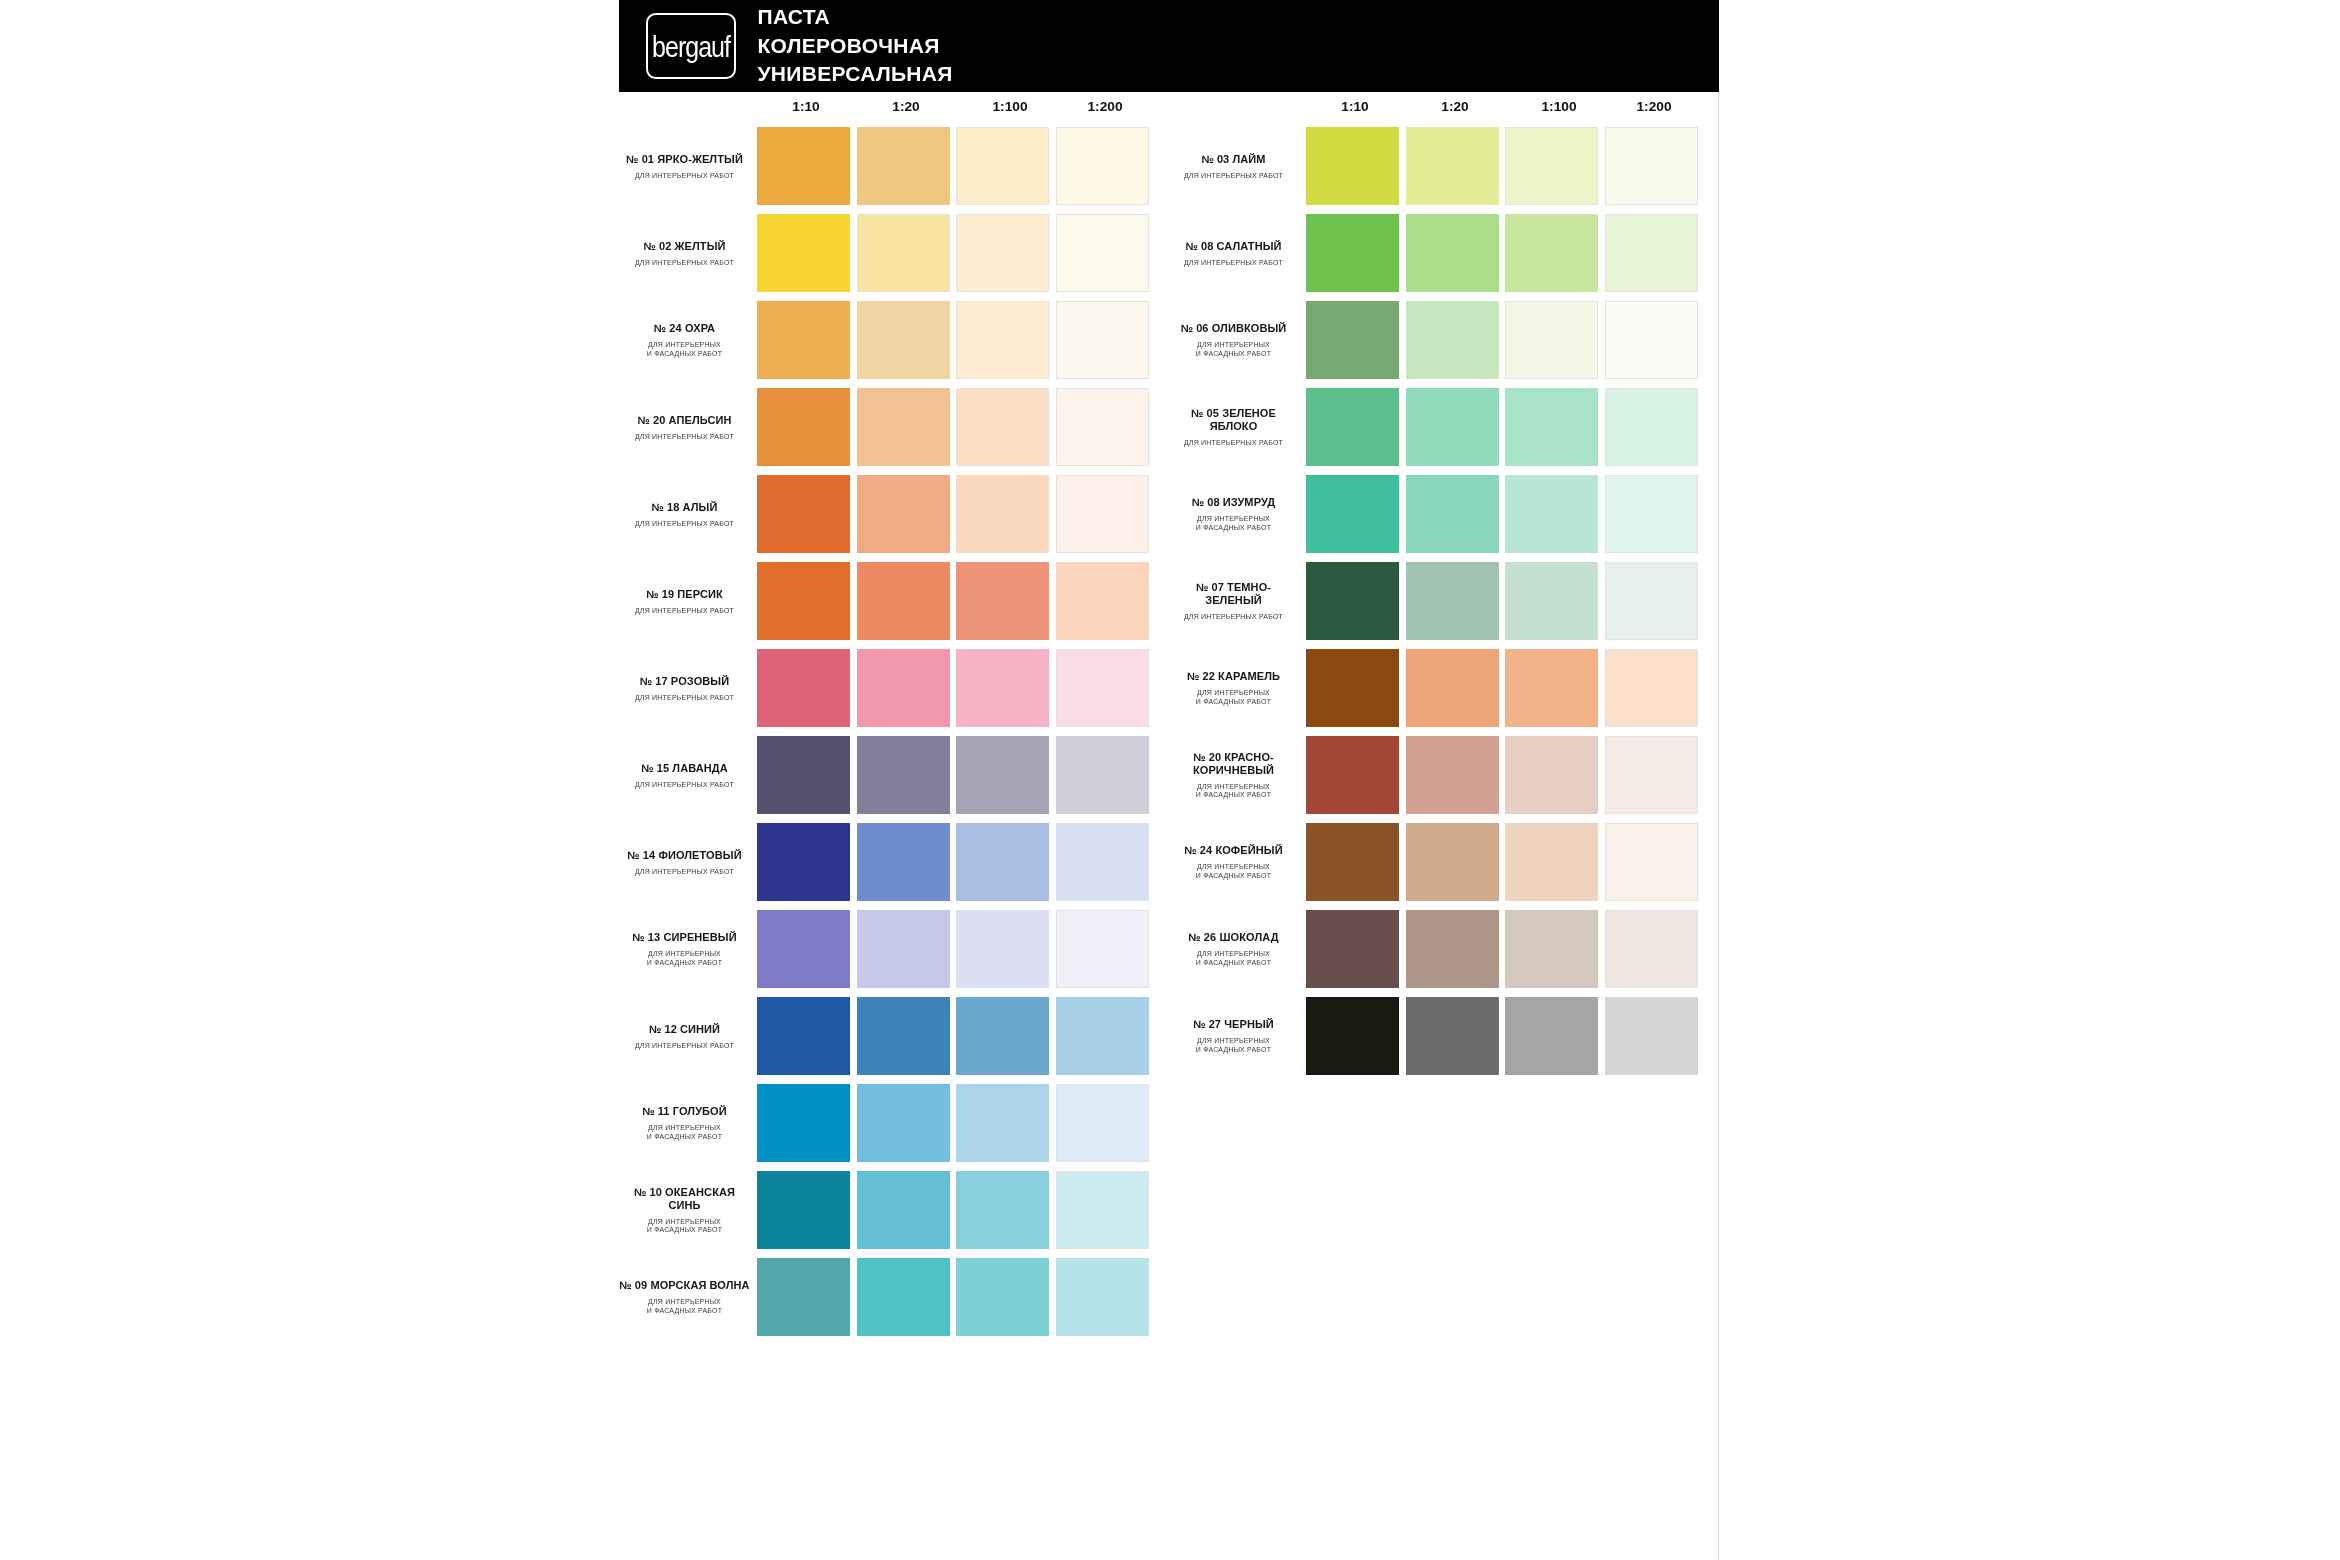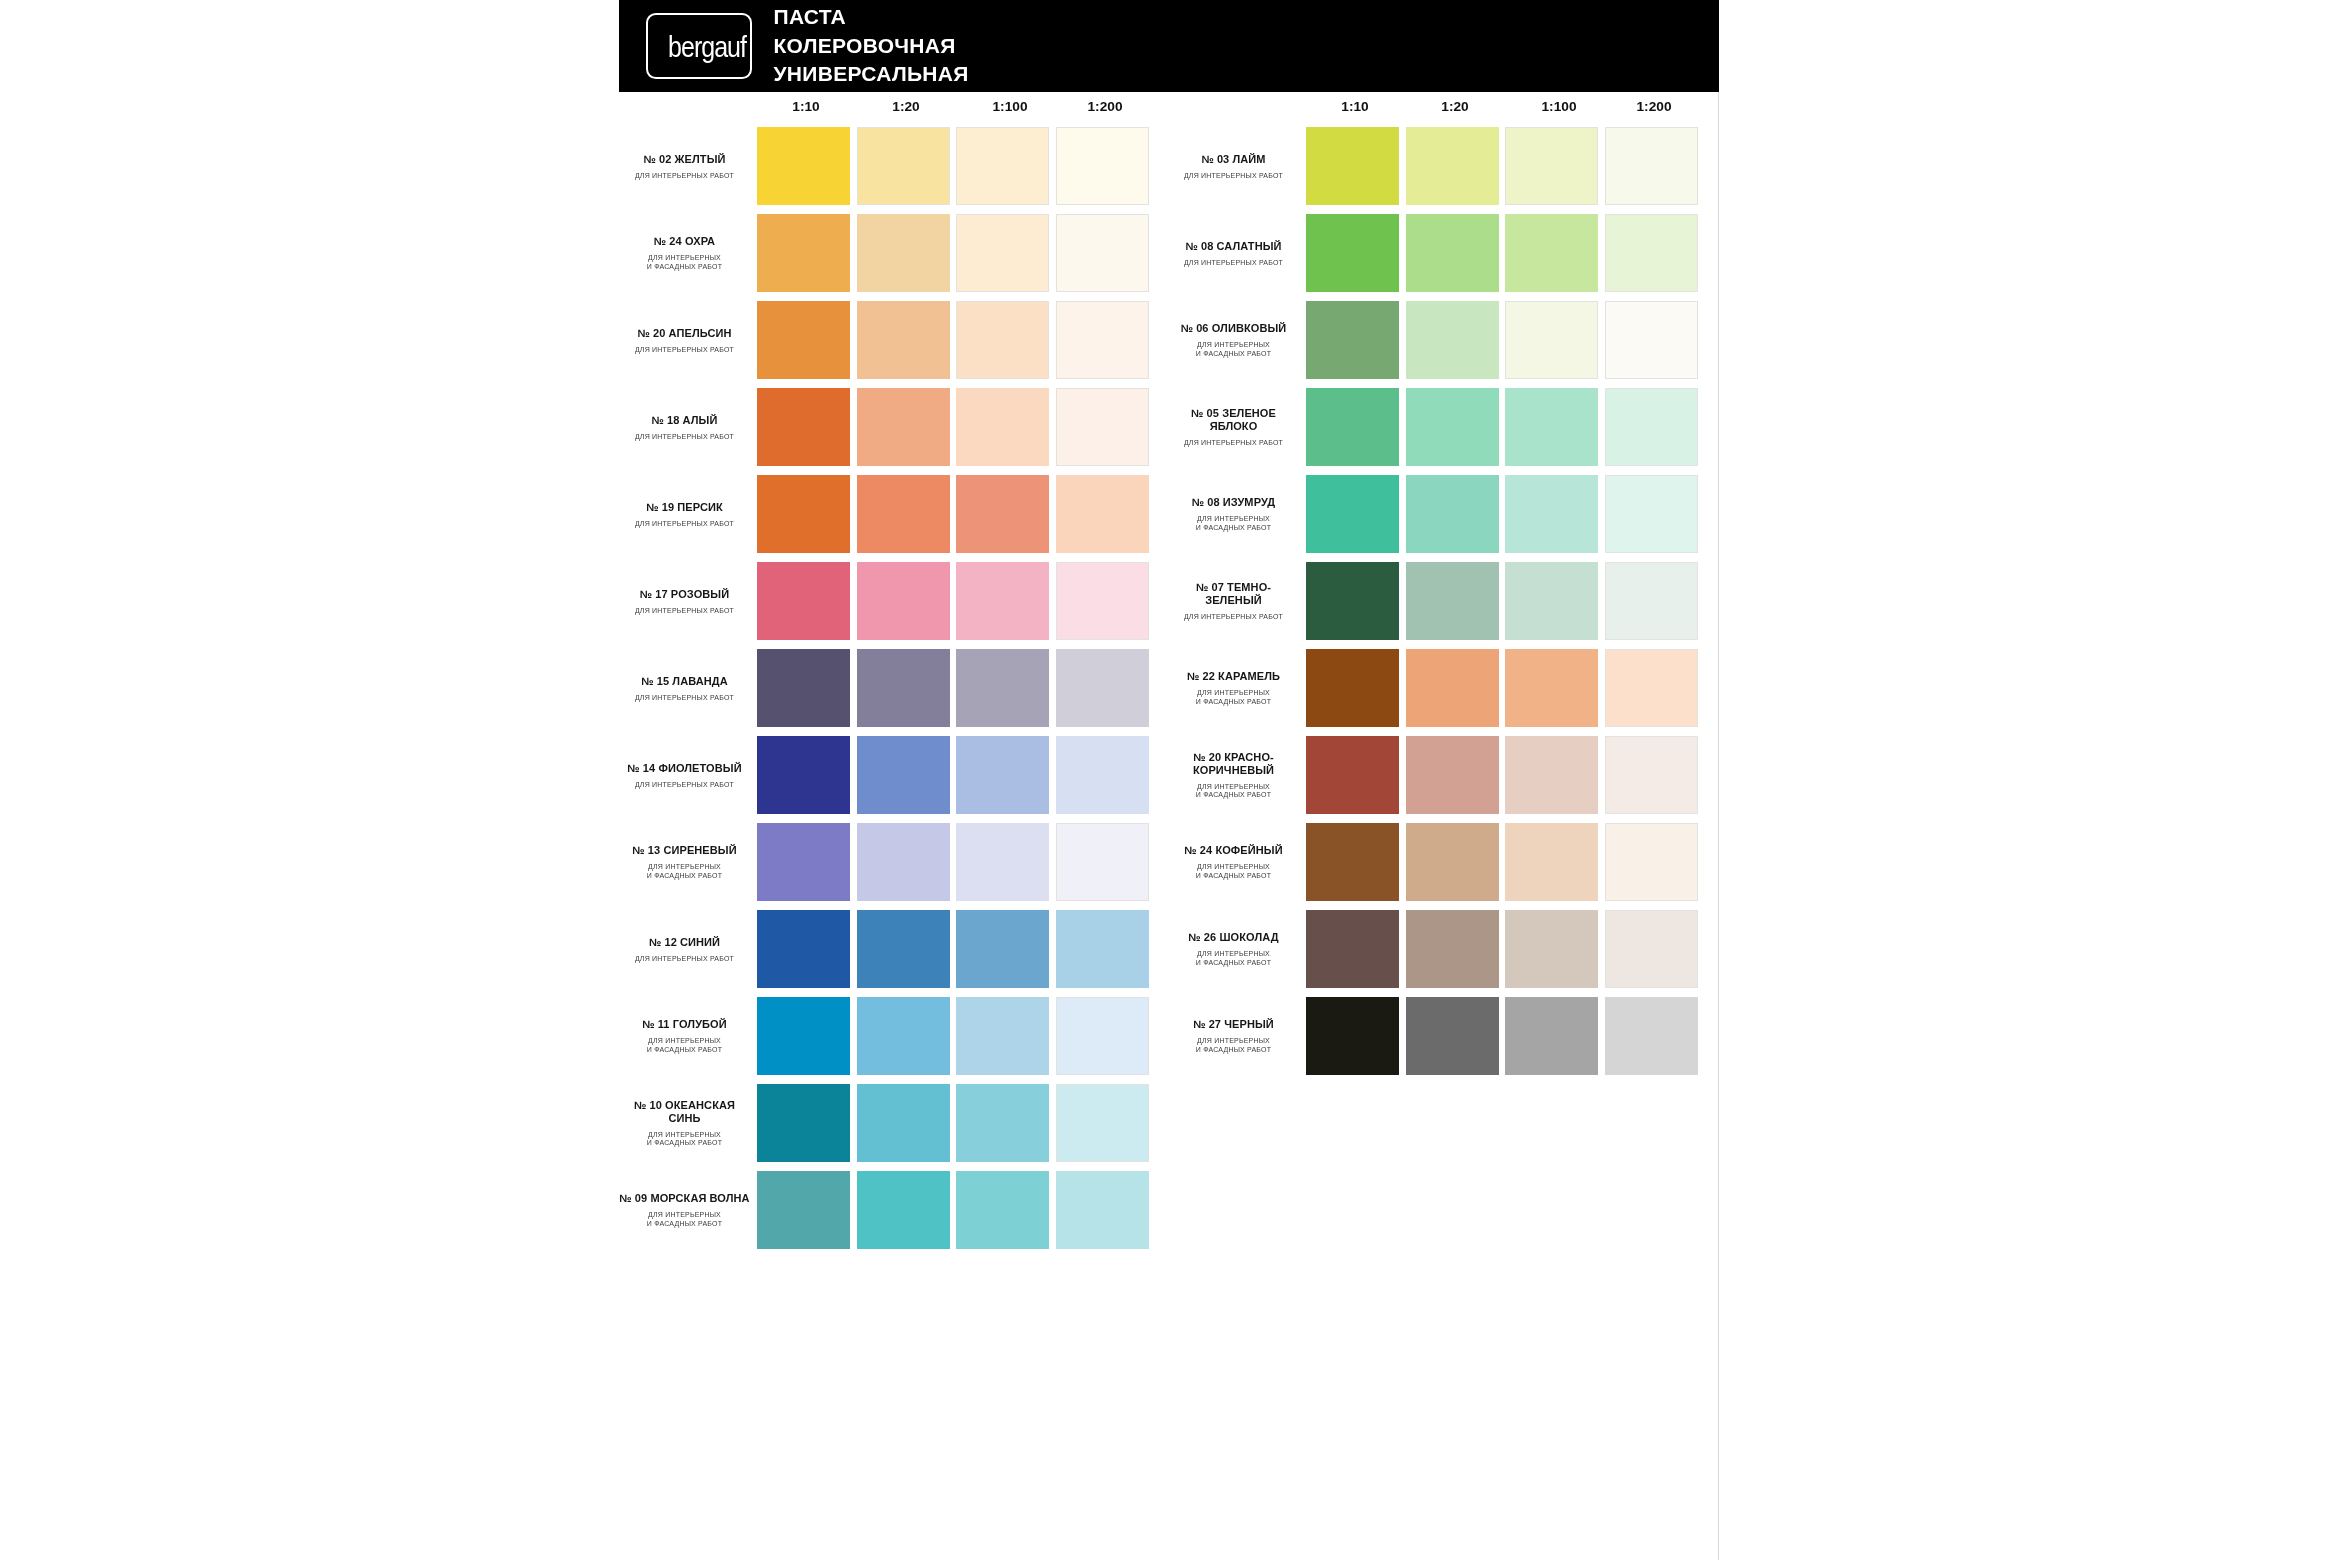--- a/index.html
+++ b/index.html
@@ -2,21 +2,21 @@
 <html><head>
 <meta charset="utf-8">
 <style>
   html,body{margin:0;padding:0;background:#fff;}
   body{width:2341px;height:1560px;font-family:"Liberation Sans",sans-serif;overflow:hidden;}
   #page{position:absolute;left:619px;top:0;width:1100px;height:1560px;background:#ffffff;
         border-right:1px solid #d8d8d8;box-sizing:border-box;}
   #header{position:absolute;left:0;top:0;width:1100px;height:92px;background:#000000;
           display:flex;align-items:center;}
   #logo-box{margin-left:27px;width:86px;height:62px;border:2px solid #ffffff;border-radius:9.8px;
-            display:flex;align-items:center;justify-content:center;padding-left:16px;}
+            display:flex;align-items:center;justify-content:center;}
   #logo-text{color:#ffffff;font-size:25px;letter-spacing:-1px;font-family:"Liberation Sans",sans-serif;
              font-weight:400;line-height:1;transform:scaleY(1.18);}
   #title-block{margin-left:21.5px;color:#ffffff;font-weight:bold;font-size:21px;line-height:1.35;
                letter-spacing:0.3px;}
   #grid{position:absolute;left:0;top:92px;width:1100px;}
   .col{position:absolute;top:0;}
   .col-left{left:0;width:546px;}
   .col-right{left:549px;width:546px;}
   .colhead{position:relative;height:31px;}
   .colhead span{position:absolute;top:6.8px;font-size:13.7px;font-weight:bold;color:#111;
@@ -50,20 +50,32 @@
   <div id="grid">
     <div class="col col-left" id="col-left">
         <div class="colhead">
           <span class="hd0">1:10</span>
           <span class="hd1">1:20</span>
           <span class="hd2">1:100</span>
           <span class="hd3">1:200</span>
         </div>
         <div class="row">
           <div class="labelcell">
+            <div class="lab-name">№ 01 ЯРКО-ЖЕЛТЫЙ</div>
+            <div class="lab-sub">
+              <div>ДЛЯ ИНТЕРЬЕРНЫХ РАБОТ</div>
+            </div>
+          </div>
+          <div class="swatch sw0" style="background: rgb(236, 169, 61);"></div>
+          <div class="swatch sw1" style="background: rgb(239, 199, 129);"></div>
+          <div class="swatch sw2" style="background: rgb(252, 237, 198); border: 1px solid rgb(226, 226, 222);"></div>
+          <div class="swatch sw3" style="background: rgb(253, 247, 230); border: 1px solid rgb(226, 226, 222);"></div>
+        </div>
+        <div class="row">
+          <div class="labelcell">
             <div class="lab-name">№ 02 ЖЕЛТЫЙ</div>
             <div class="lab-sub">
               <div>ДЛЯ ИНТЕРЬЕРНЫХ РАБОТ</div>
             </div>
           </div>
           <div class="swatch sw0" style="background: rgb(247, 211, 52);"></div>
           <div class="swatch sw1" style="background: rgb(248, 227, 160); border: 1px solid rgb(226, 226, 222);"></div>
           <div class="swatch sw2" style="background: rgb(253, 238, 210); border: 1px solid rgb(226, 226, 222);"></div>
           <div class="swatch sw3" style="background: rgb(254, 250, 236); border: 1px solid rgb(226, 226, 222);"></div>
         </div>

